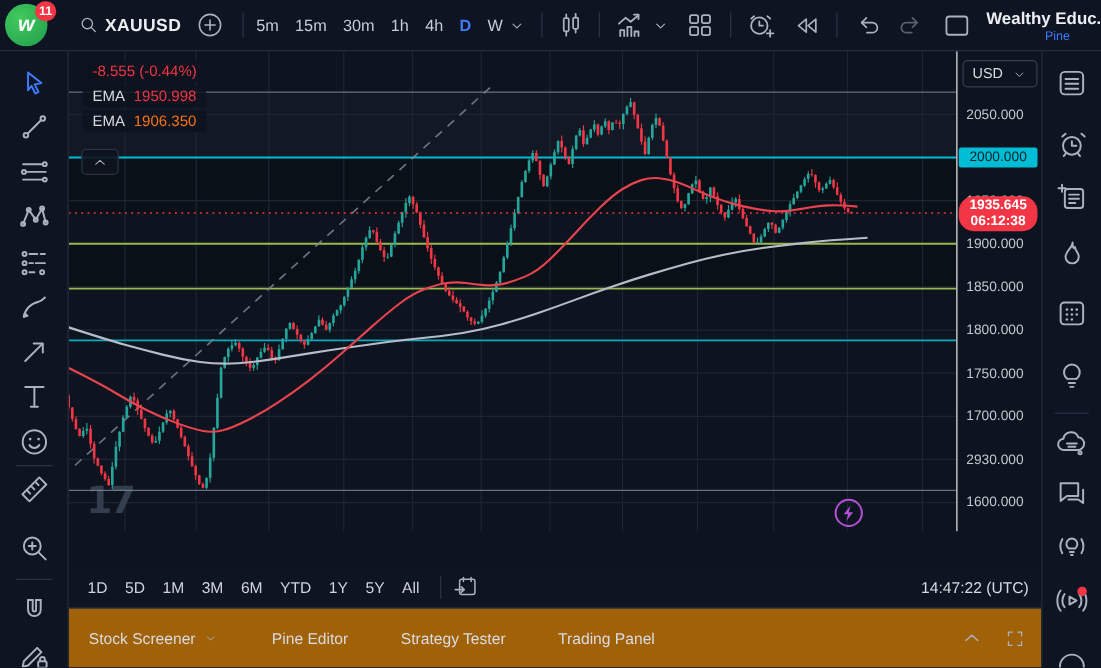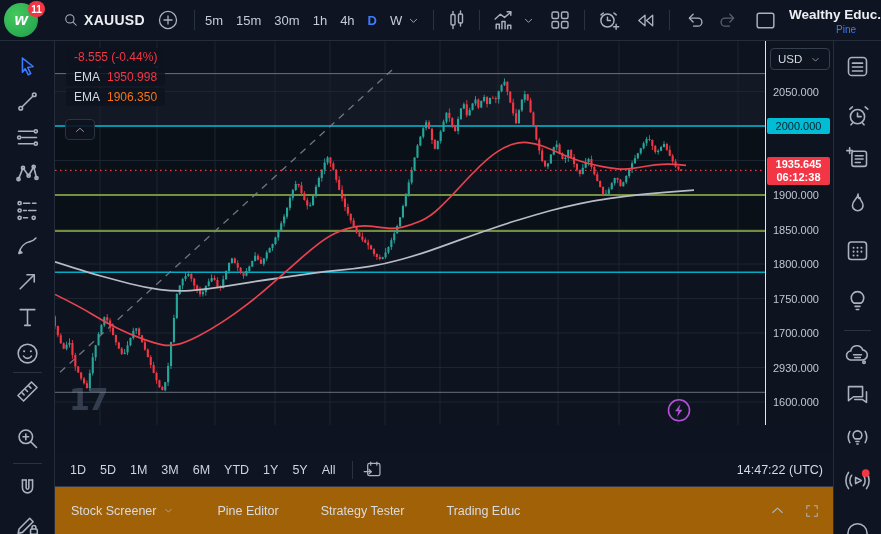--- a/index.html
+++ b/index.html
@@ -56,21 +56,21 @@
     display:flex; align-items:center; justify-content:center; z-index:5; cursor:pointer; }
 
   
   #price-axis { position:absolute; left:765px; top:40px; width:68px; height:385px;
     background:#0d141f; border-left:1px solid #e5e5e5; z-index:10; }
   .pa-tick { position:absolute; left:7px; font-size:11px; color:#c2c7d1; white-space:nowrap; }
   #pa-cyan { position:absolute; left:1px; right:3px; height:16px; background:#00bcd4; color:#05222c;
     font-size:11px; display:flex; align-items:center; justify-content:center; border-radius:2px; z-index:2; }
   #pa-last { position:absolute; left:1px; right:3px; height:28px; background:#f23645; color:#fff;
     font-size:11px; font-weight:700; display:flex; flex-direction:column; align-items:center;
-    justify-content:center; line-height:13px; border-radius:2px; z-index:3; }
+    justify-content:center; line-height:13px; border-radius:12px; z-index:3; }
   #pa-currency { position:absolute; left:4px; top:8px; width:60px; height:22px; border:1px solid #363f4e;
     border-radius:4px; display:flex; align-items:center; justify-content:space-between; padding:0 7px;
     font-size:11.5px; color:#d6dae2; cursor:pointer; background:#0d141f; z-index:4; }
 
   
   #time-axis { position:absolute; left:55px; top:425px; width:778px; height:28px;
     background:#0d141f; border-top:1px solid #313b49; z-index:10; }
   .ta-label { position:absolute; top:7px; font-size:11px; color:#98a0ad; transform:translateX(-50%); }
   .ta-label.year { color:#cfd4dc; }
   #ta-gear { position:absolute; left:734px; top:4px; }
@@ -525,21 +525,21 @@
             </svg>
           </span>
         </span>
         <span class="sb-tab">
           <span>Pine Editor</span>
         </span>
         <span class="sb-tab">
           <span>Strategy Tester</span>
         </span>
         <span class="sb-tab">
-          <span>Trading Educ</span>
+          <span>Trading Panel</span>
         </span>
       </div>
     <div id="sb-right">
       <span class="icon" id="i-sbchev">
           <svg viewBox="0 0 24 24" width="19" height="19" fill="none" stroke="currentColor" stroke-width="1.4" stroke-linecap="round" stroke-linejoin="round">
             <path d="M6 14.5l6-5.5 6 5.5"></path>
           </svg>
         </span>
       <span class="icon" id="i-sbexp">
           <svg viewBox="0 0 24 24" width="18" height="18" fill="none" stroke="currentColor" stroke-width="1.4" stroke-linecap="round" stroke-linejoin="round">

